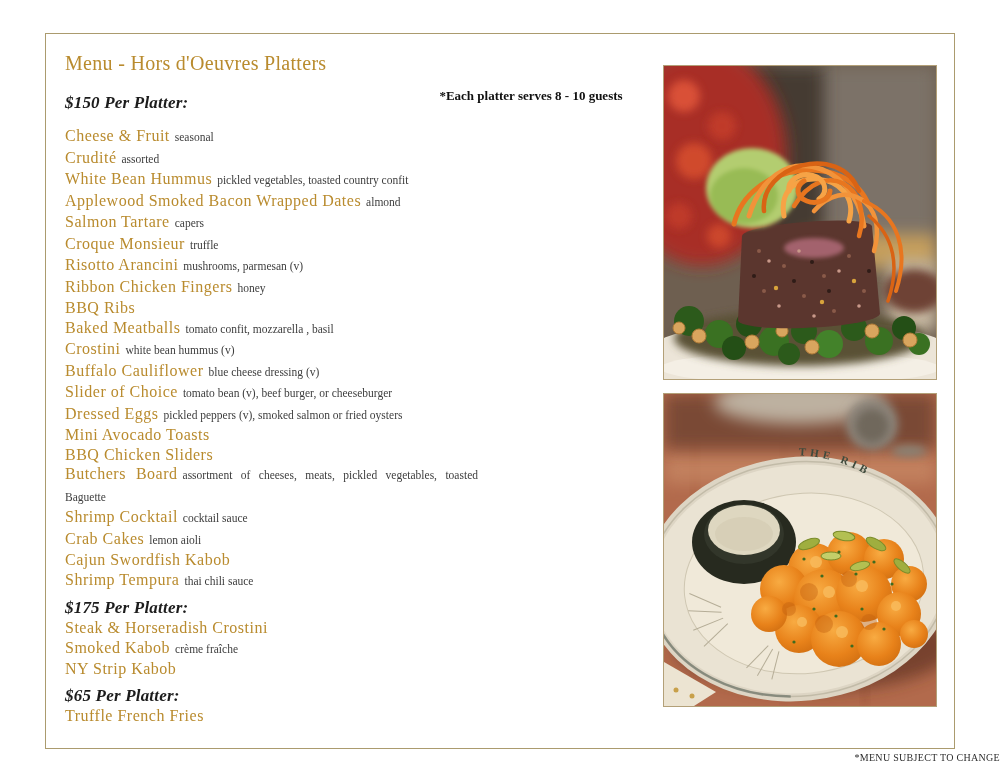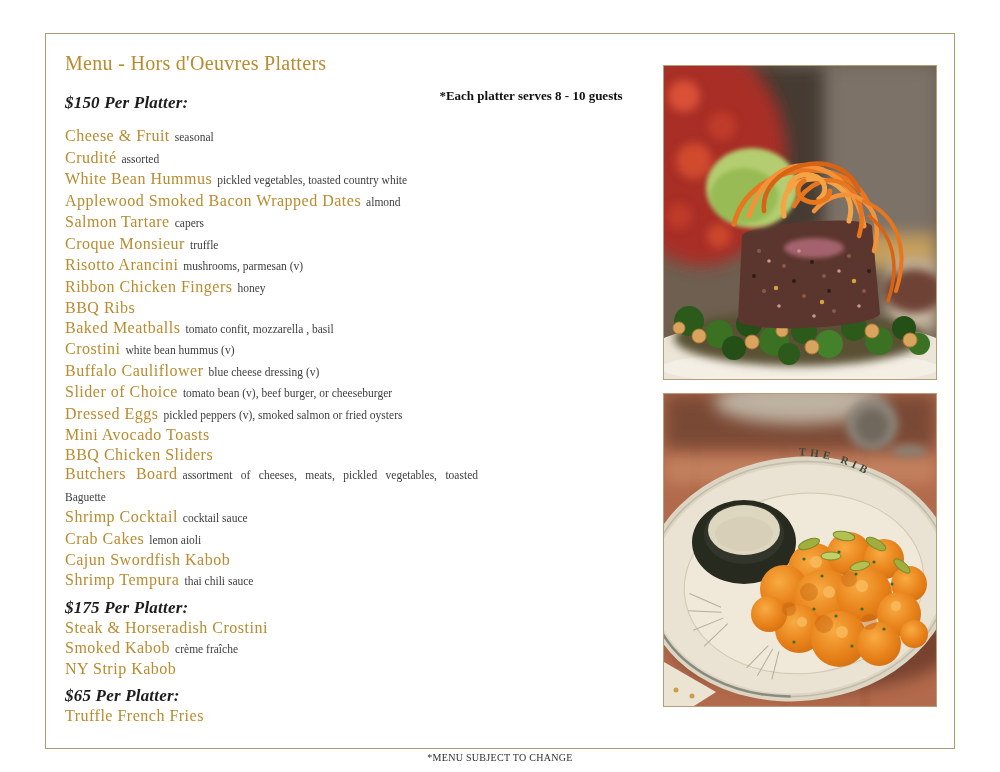--- a/index.html
+++ b/index.html
@@ -16,36 +16,36 @@
   .menu-item{margin:0;line-height:19.5px;text-align:justify;}
   .item-name{color:var(--accent-gold,#b98b2e);font-size:16px;letter-spacing:.5px;}
   .item-desc{color:var(--desc-gray,#3d3d3d);font-size:11.5px;margin-left:5px;}
   .note{position:absolute;left:438px;top:86px;width:186px;font-size:13px;font-weight:700;
         color:#101010;line-height:20px;text-align:center;}
   .photo{position:absolute;left:663px;width:272px;margin:0;border:1px solid #b3a078;
          box-sizing:content-box;overflow:hidden;background:#6e5f50;}
   .photo-top{top:65px;height:313px;}
   .photo-bottom{top:393px;height:312px;}
   .photo svg{display:block;width:100%;height:100%;}
-  .footer{position:absolute;left:0;top:752px;width:1000px;text-align:center;
+  .footer{position:absolute;left:0;top:752px;width:1000px;text-align:right;
           font-size:10px;color:#2e2e2e;letter-spacing:.3px;}
 </style>
 </head>
 <body>
 
 <div class="page">
   <div class="frame"></div>
 
   <div class="content">
     <h1 class="title">Menu - Hors d'Oeuvres Platters</h1>
     <div id="menu-list">
         <p class="price-heading first">$150 Per Platter:</p>
         <p class="menu-item"><span class="item-name">Cheese &amp; Fruit</span><span class="item-desc">seasonal</span></p>
         <p class="menu-item"><span class="item-name">Crudité</span><span class="item-desc">assorted</span></p>
-        <p class="menu-item"><span class="item-name">White Bean Hummus</span><span class="item-desc">pickled vegetables, toasted country white</span></p>
+        <p class="menu-item"><span class="item-name">White Bean Hummus</span><span class="item-desc">pickled vegetables, toasted country confit</span></p>
         <p class="menu-item"><span class="item-name">Applewood Smoked Bacon Wrapped Dates</span><span class="item-desc">almond</span></p>
         <p class="menu-item"><span class="item-name">Salmon Tartare</span><span class="item-desc">capers</span></p>
         <p class="menu-item"><span class="item-name">Croque Monsieur</span><span class="item-desc">truffle</span></p>
         <p class="menu-item"><span class="item-name">Risotto Arancini</span><span class="item-desc">mushrooms, parmesan (v)</span></p>
         <p class="menu-item"><span class="item-name">Ribbon Chicken Fingers</span><span class="item-desc">honey</span></p>
         <p class="menu-item"><span class="item-name">BBQ Ribs</span></p>
         <p class="menu-item"><span class="item-name">Baked Meatballs</span><span class="item-desc">tomato confit, mozzarella , basil</span></p>
         <p class="menu-item"><span class="item-name">Crostini</span><span class="item-desc">white bean hummus (v)</span></p>
         <p class="menu-item"><span class="item-name">Buffalo Cauliflower</span><span class="item-desc">blue cheese dressing (v)</span></p>
         <p class="menu-item"><span class="item-name">Slider of Choice</span><span class="item-desc">tomato bean (v), beef burger, or cheeseburger</span></p>

